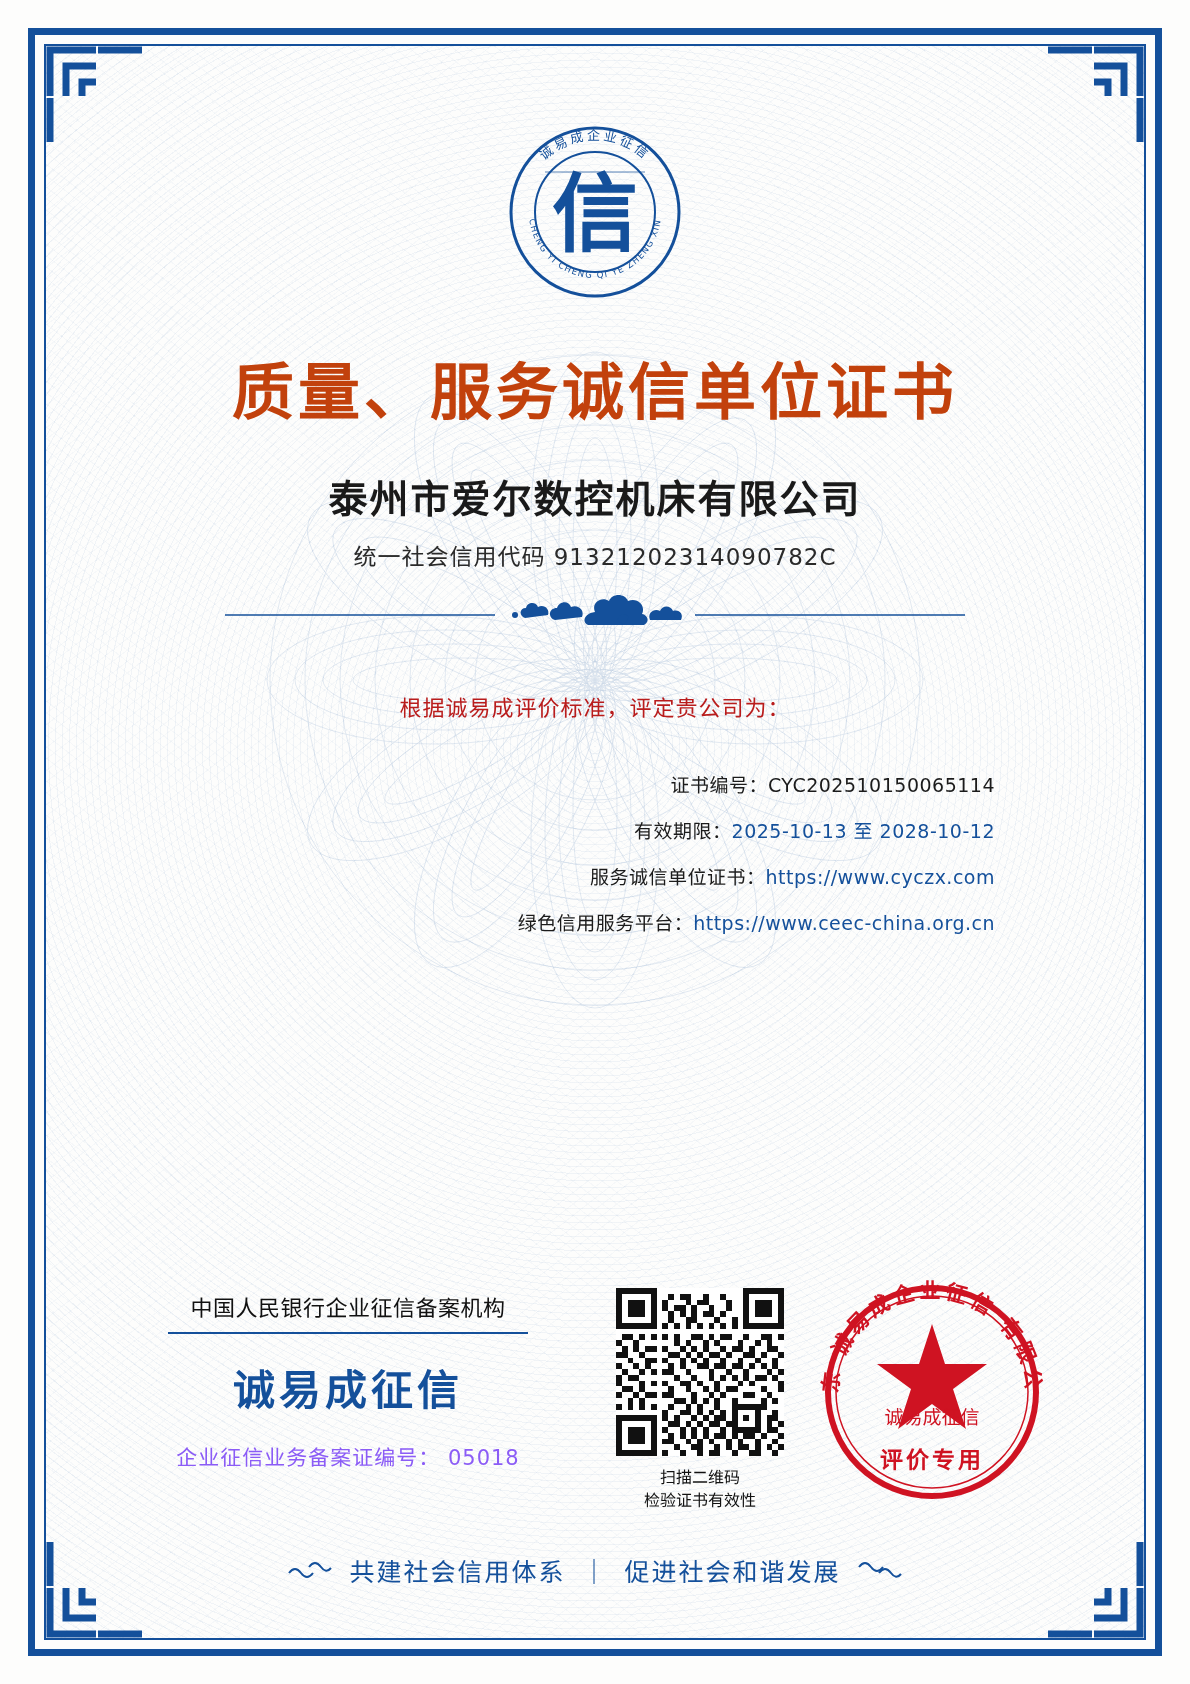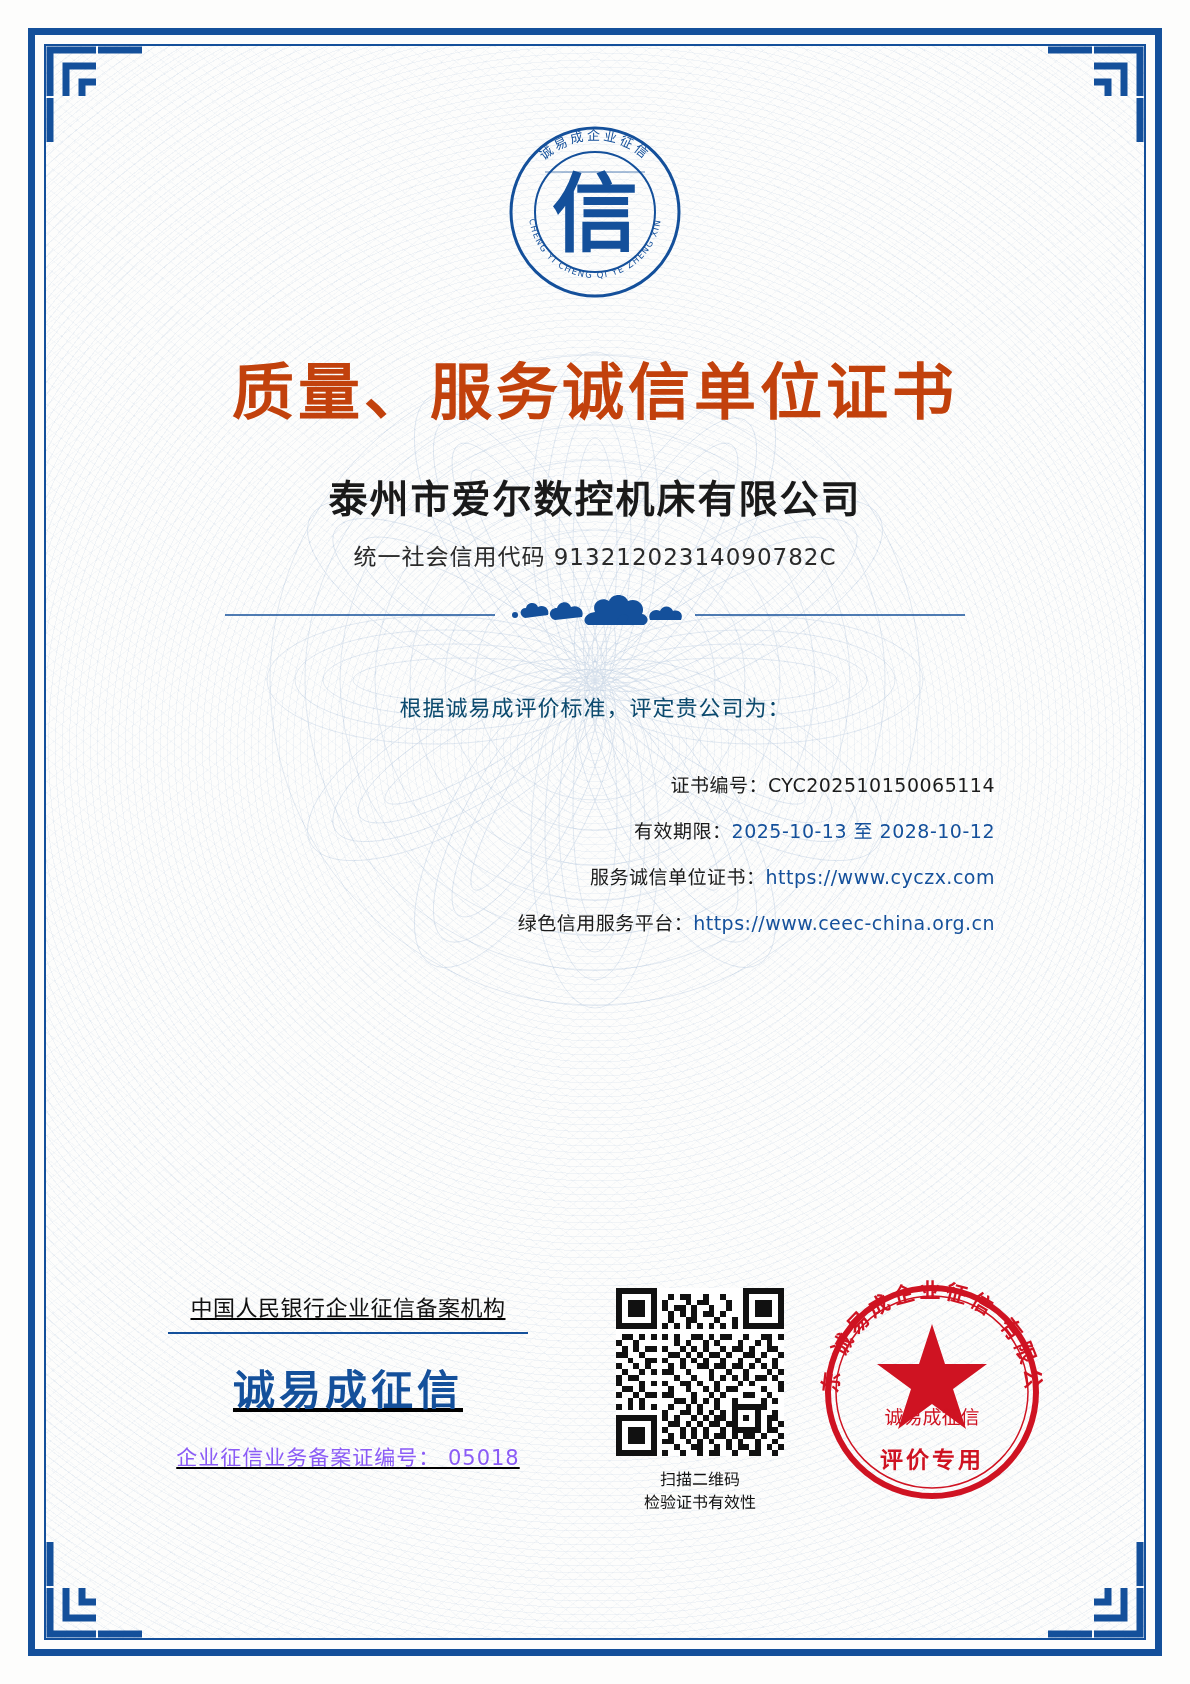--- a/index.html
+++ b/index.html
@@ -109,21 +109,21 @@
   .divider {
     margin: 22px auto 0;
     width: 740px;
     height: 42px;
     position: relative;
   }
 
   .eval-line {
     margin-top: 54px;
     font-size: 22px;
-    color: #0c4a6e;
+    color: #b91c1c;
     letter-spacing: 1px;
     font-family: "DejaVu Sans", "Liberation Sans", sans-serif;
   }
 
   .grade {
     margin-top: 34px;
     font-size: 48px;
     font-weight: bold;
     color: #c8102e;
     letter-spacing: 2px;
@@ -153,21 +153,20 @@
     left: 40px;
     right: 40px;
     bottom: 96px;
     height: 250px;
   }
   .bottom-left {
     position: absolute;
     left: 48px;
     top: 12px;
     width: 400px;
-    text-decoration: underline;
   }
   .bank-line {
     font-size: 22px;
     color: #111;
     letter-spacing: 0.5px;
     font-family: "DejaVu Sans", "Liberation Sans", sans-serif;
   }
   .bank-rule {
     margin: 10px auto 0;
     width: 360px;
@@ -201,21 +200,21 @@
     width: 168px;
     height: 168px;
     margin: 0 auto;
     background: #fff;
   }
   .qr-caption {
     margin-top: 8px;
     font-size: 16px;
     color: #111;
     line-height: 1.45;
-    font-family: Liberation Serif, serif;
+    font-family: Liberation Mono, monospace;
   }
 
   .stamp {
     position: absolute;
     right: 38px;
     top: -6px;
     width: 240px;
     height: 240px;
   }
 
@@ -621,15 +620,34 @@
         <circle cx="120" cy="120" r="96" fill="none" stroke="#cf1322" stroke-width="1.5"></circle>
         <text font-size="21" font-weight="bold" fill="#cf1322" letter-spacing="4" font-family="DejaVu Sans, sans-serif">
           <textPath href="#stampArcTop" startOffset="50%" text-anchor="middle">山东 诚易成企业征信 有限公司</textPath>
         </text>
         <polygon points="120,52 133,92 175,92 141,117 154,157 120,132 86,157 99,117 65,92 107,92" fill="#cf1322"></polygon>
         <text x="120" y="152" text-anchor="middle" font-size="19" fill="#cf1322" font-family="DejaVu Sans, sans-serif">诚易成征信</text>
         <text x="120" y="196" text-anchor="middle" font-size="23" font-weight="bold" fill="#cf1322" letter-spacing="3" font-family="DejaVu Sans, sans-serif">评价专用</text>
       </svg>
     </div>
 
+    <div class="footer">
+      <div class="footer-inner">
+        <svg width="46" height="22" viewBox="0 0 46 22">
+          <g fill="none" stroke="#14509b" stroke-width="2">
+            <path d="M2 14 q6 -8 12 0 q6 8 12 0"></path>
+            <path d="M22 8 q6 -8 12 0 q5 7 10 1"></path>
+          </g>
+        </svg>
+        <span>共建社会信用体系</span>
+        <span class="footer-sep">｜</span>
+        <span>促进社会和谐发展</span>
+        <svg width="46" height="22" viewBox="0 0 46 22">
+          <g fill="none" stroke="#14509b" stroke-width="2">
+            <path d="M2 8 q6 -8 12 0 q6 8 12 0"></path>
+            <path d="M22 14 q6 -8 12 0 q5 7 10 1"></path>
+          </g>
+        </svg>
+      </div>
+    </div>
 
   </div>
 </div>
 
 </body></html>

